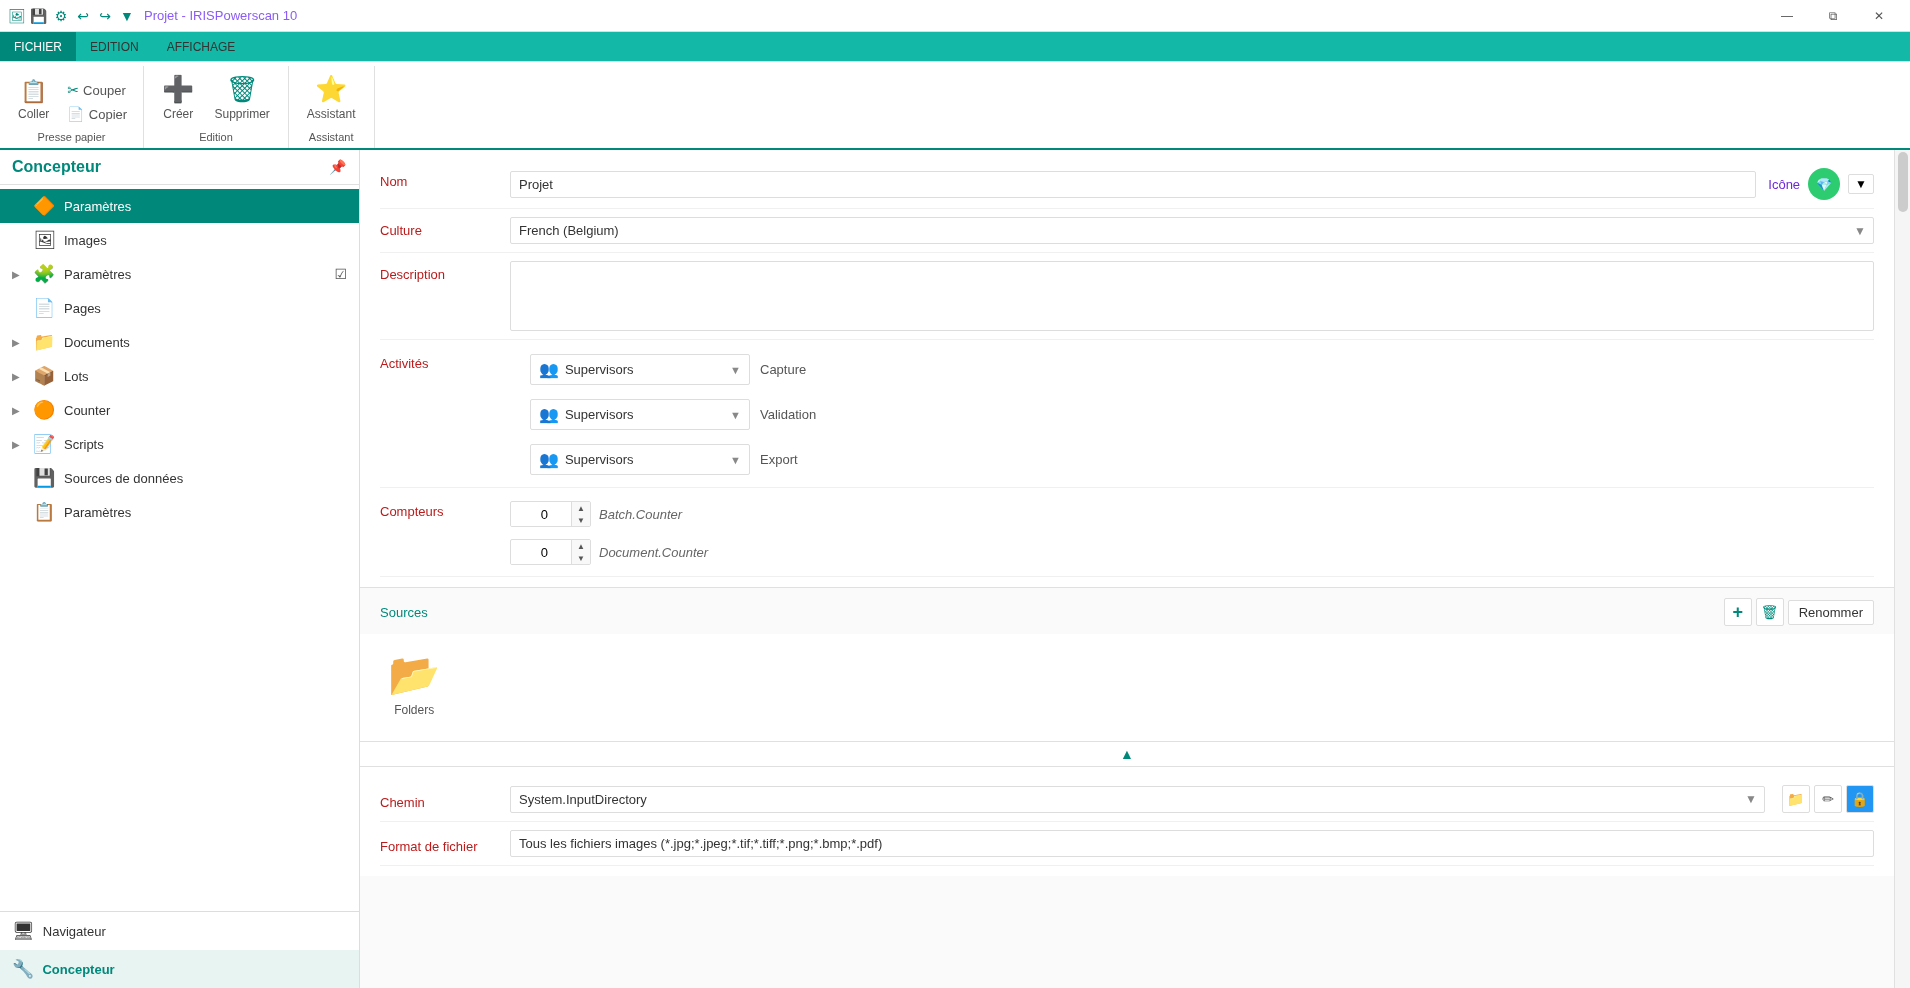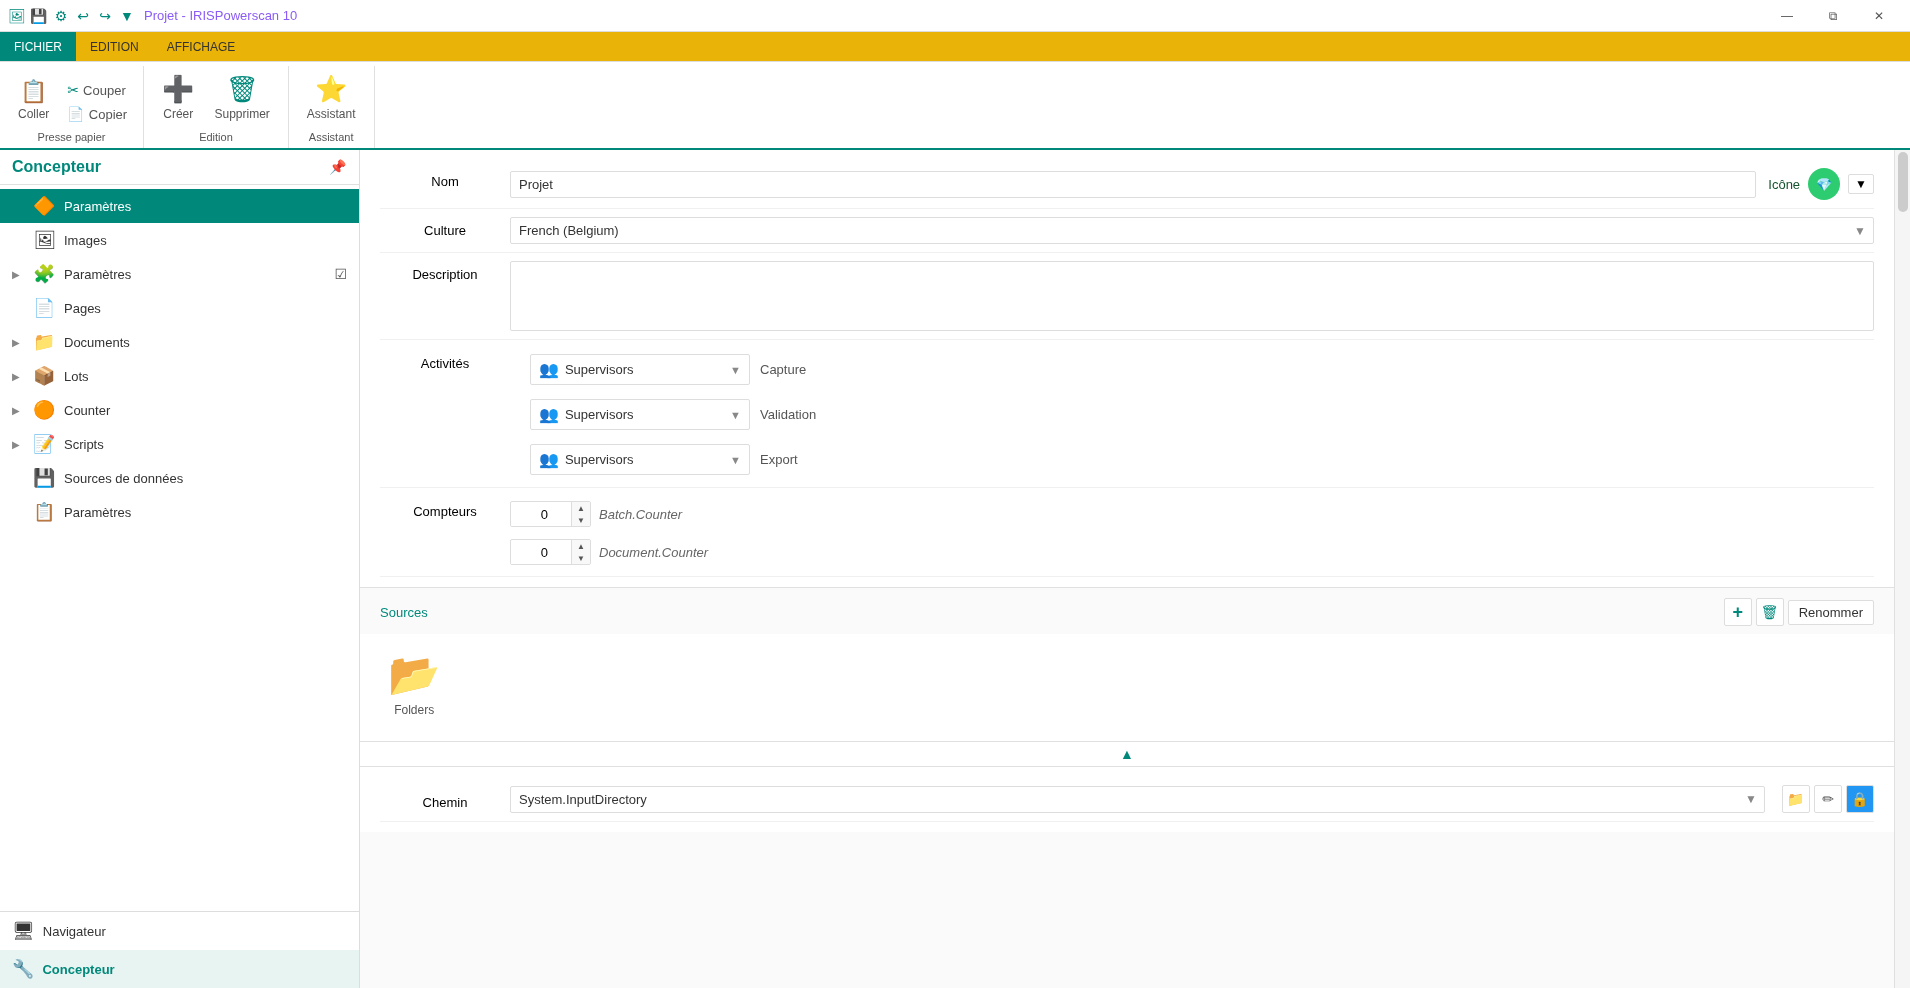--- a/index.html
+++ b/index.html
@@ -20,21 +20,21 @@
     .title-bar-icon { width: 18px; height: 18px; display: flex; align-items: center; justify-content: center; color: #00897b; font-size: 14px; }
     .title-bar-title { font-size: 13px; color: #8b5cf6; }
     .title-bar-controls { display: flex; gap: 0; }
     .title-bar-btn { width: 46px; height: 32px; display: flex; align-items: center; justify-content: center; cursor: pointer; color: #555; font-size: 12px; }
 
     
     .menu-bar {
       display: flex;
       align-items: stretch;
       height: 30px;
-      background: #eab308;
+      background: #14b8a6;
       border-bottom: 1px solid #ddd;
     }
     .menu-item {
       padding: 0 14px;
       display: flex;
       align-items: center;
       cursor: pointer;
       font-size: 12px;
       color: #333;
       height: 100%;
@@ -201,25 +201,24 @@
     .form-row {
       display: flex;
       align-items: flex-start;
       padding: 8px 0;
       border-bottom: 1px solid #f0f0f0;
       min-height: 38px;
     }
     .form-label {
       width: 130px;
       min-width: 130px;
-      color: #000000;
+      color: #b91c1c;
       font-size: 13px;
       font-weight: 500;
       padding-top: 6px;
-      text-align: center;
     }
     .form-control {
       flex: 1;
       display: flex;
       align-items: center;
     }
     .form-input {
       width: 100%;
       border: 1px solid #ddd;
       border-radius: 2px;
@@ -267,21 +266,21 @@
       outline: none;
     }
 
     
     .icon-selector {
       display: flex;
       align-items: center;
       gap: 8px;
       margin-left: 12px;
     }
-    .icon-label { color: #14532d; font-weight: 500; }
+    .icon-label { color: #6d28d9; font-weight: 500; }
     .icon-preview {
       width: 32px;
       height: 32px;
       background: #2ecc71;
       border-radius: 50%;
       display: flex;
       align-items: center;
       justify-content: center;
       color: #fff;
       font-size: 18px;
@@ -775,20 +774,26 @@
               <span class="select-arrow">▼</span>
             </div>
             <div class="path-controls">
               <div class="path-icon-btn">📁</div>
               <div class="path-icon-btn">✏</div>
               <div class="lock-icon-btn">🔒</div>
             </div>
           </div>
         </div>
 
+        <div class="bottom-form-row">
+          <div class="form-label">Format de fichier</div>
+          <div class="form-control">
+            <input class="form-input" type="text" value="Tous les fichiers images (*.jpg;*.jpeg;*.tif;*.tiff;*.png;*.bmp;*.pdf)" style="">
+          </div>
+        </div>
       </div>
     </div>
 
     <div class="scrollbar-area">
       <div class="scrollbar-thumb"></div>
     </div>
   </div>
 </div>
 
 </body></html>

